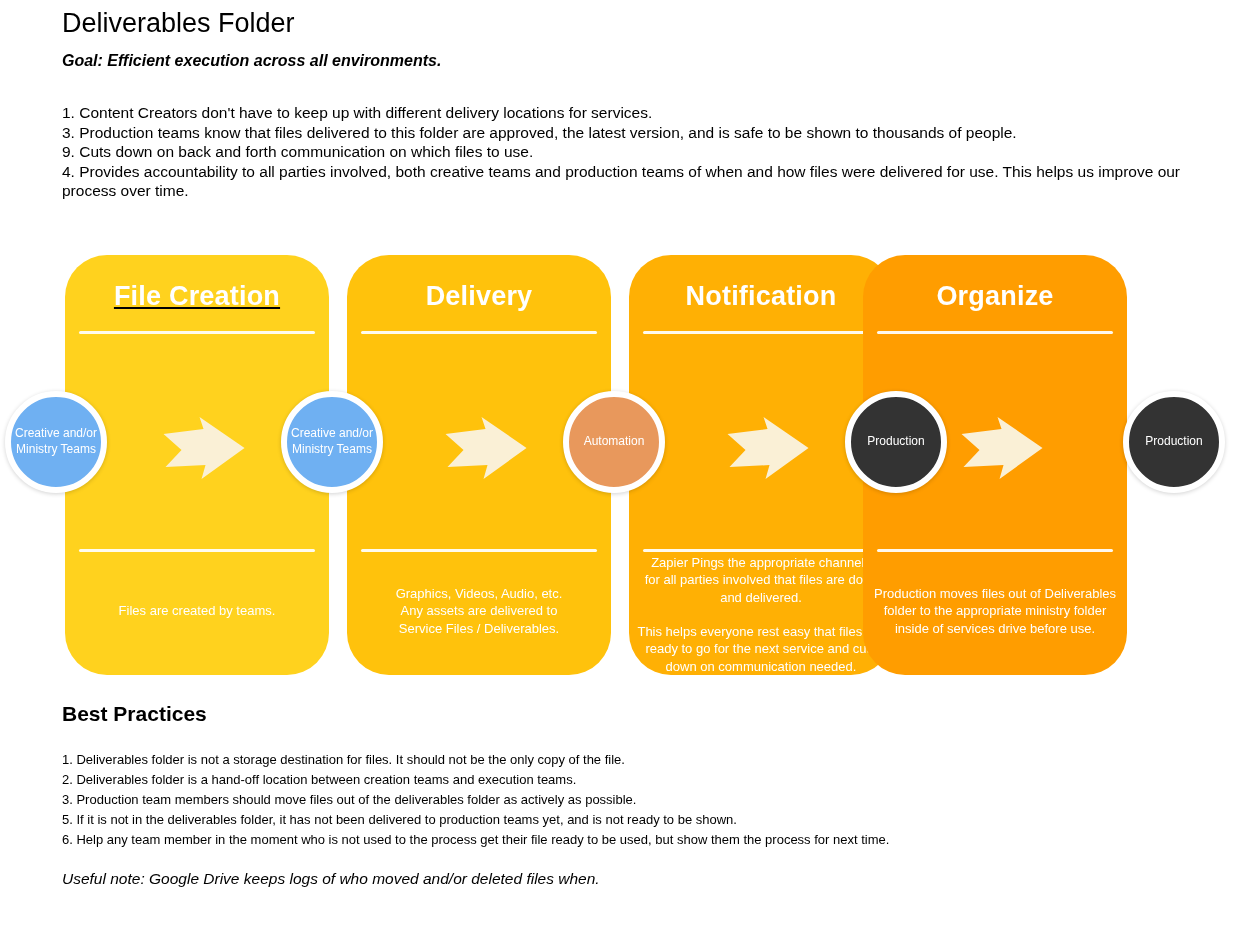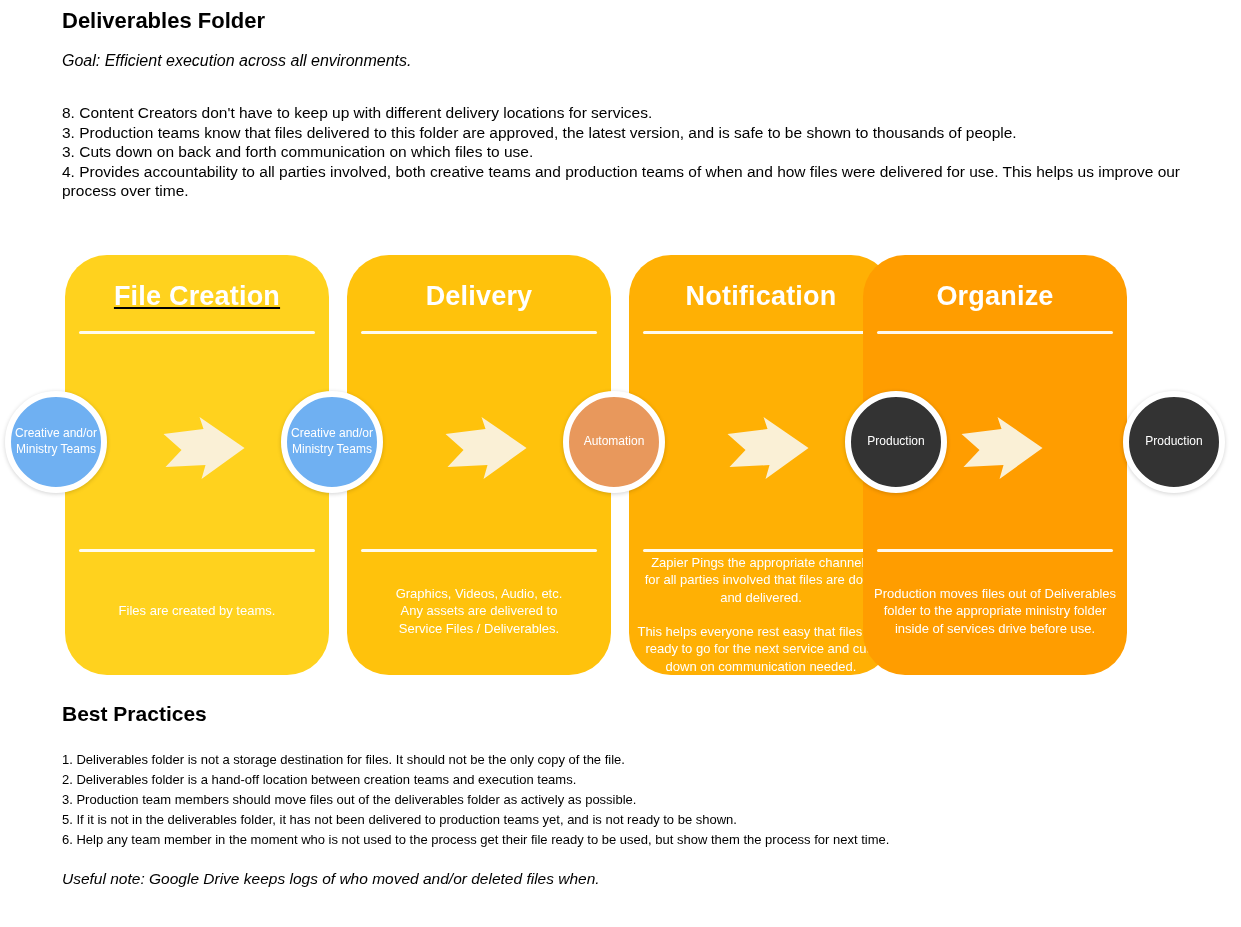--- a/index.html
+++ b/index.html
@@ -9,22 +9,22 @@
     width: 1241px;
     height: 927px;
     background: #ffffff;
     font-family: "Liberation Sans", sans-serif;
     color: #000;
     overflow: hidden;
   }
 
   
   .doc-header { position:absolute; left:62px; top:0; width:1122px; }
-  .doc-title { position:absolute; top:8px; left:0; font-size:22px; font-weight:bold; margin:0; white-space:nowrap; }
-  .goal { position:absolute; top:52px; left:0; font-size:16px; font-weight:normal; font-style:italic; margin:0; white-space:nowrap; }
+  .doc-title { position:absolute; top:8px; left:0; font-size:27px; font-weight:normal; margin:0; white-space:nowrap; }
+  .goal { position:absolute; top:52px; left:0; font-size:16px; font-weight:bold; font-style:italic; margin:0; white-space:nowrap; }
   .problems { position:absolute; top:103px; left:0; width:1122px; }
   .problems-heading { font-size:15.5px; line-height:19.5px; text-decoration:underline; }
   .list-item { font-size:15.5px; line-height:19.5px; }
 
   
   .workflow { position:absolute; top:255px; left:0; width:1241px; height:420px; }
   .card {
     position:absolute; top:0; width:264px; height:420px;
     border-radius:42px;
   }
@@ -77,23 +77,23 @@
 </style>
 </head>
 <body>
 
 <div class="page">
 
   <header class="doc-header">
     <h1 class="doc-title">Deliverables Folder</h1>
     <p class="goal">Goal: Efficient execution across all environments.</p>
     <div class="problems">
-      <div class="list-item">8. Content Creators don't have to keep up with different delivery locations for services.</div>
+      <div class="list-item">1. Content Creators don't have to keep up with different delivery locations for services.</div>
       <div class="list-item">3. Production teams know that files delivered to this folder are approved, the latest version, and is safe to be shown to thousands of people.</div>
-      <div class="list-item">3. Cuts down on back and forth communication on which files to use.</div>
+      <div class="list-item">9. Cuts down on back and forth communication on which files to use.</div>
       <div class="list-item">4. Provides accountability to all parties involved, both creative teams and production teams of when and how files were delivered for use. This helps us improve our process over time.</div>
     </div>
   </header>
 
   <section class="workflow">
 
     <div class="card card-1" style="background: rgb(255, 210, 30); text-decoration: underline;">
       <div class="card-title">File Creation</div>
       <div class="divider top"></div>
       <svg class="arrow" viewBox="0 0 90 68" aria-hidden="true">

